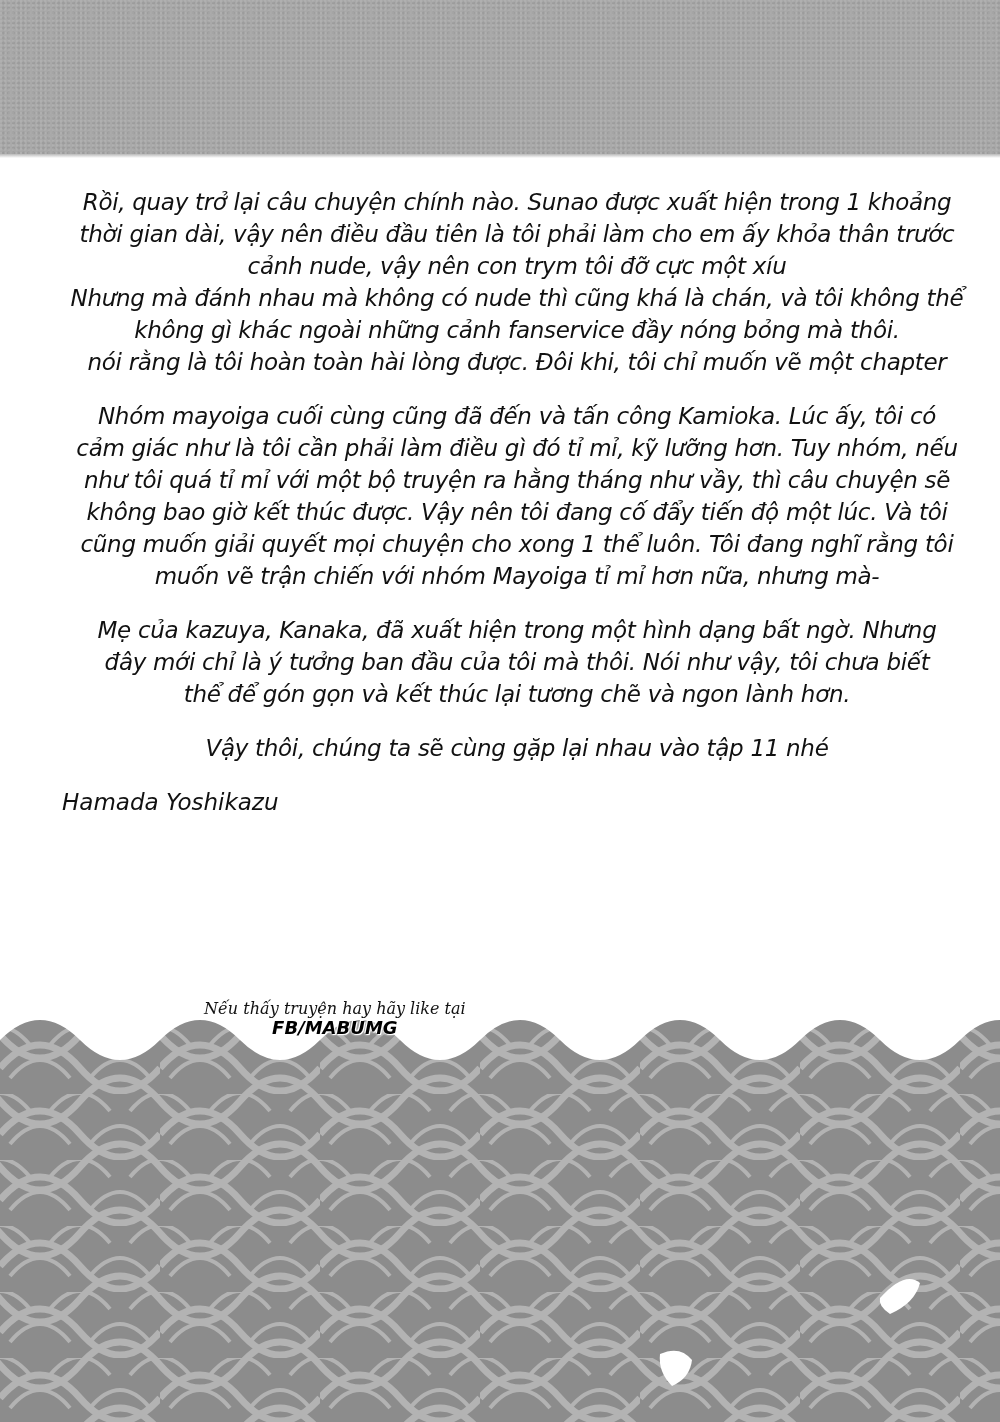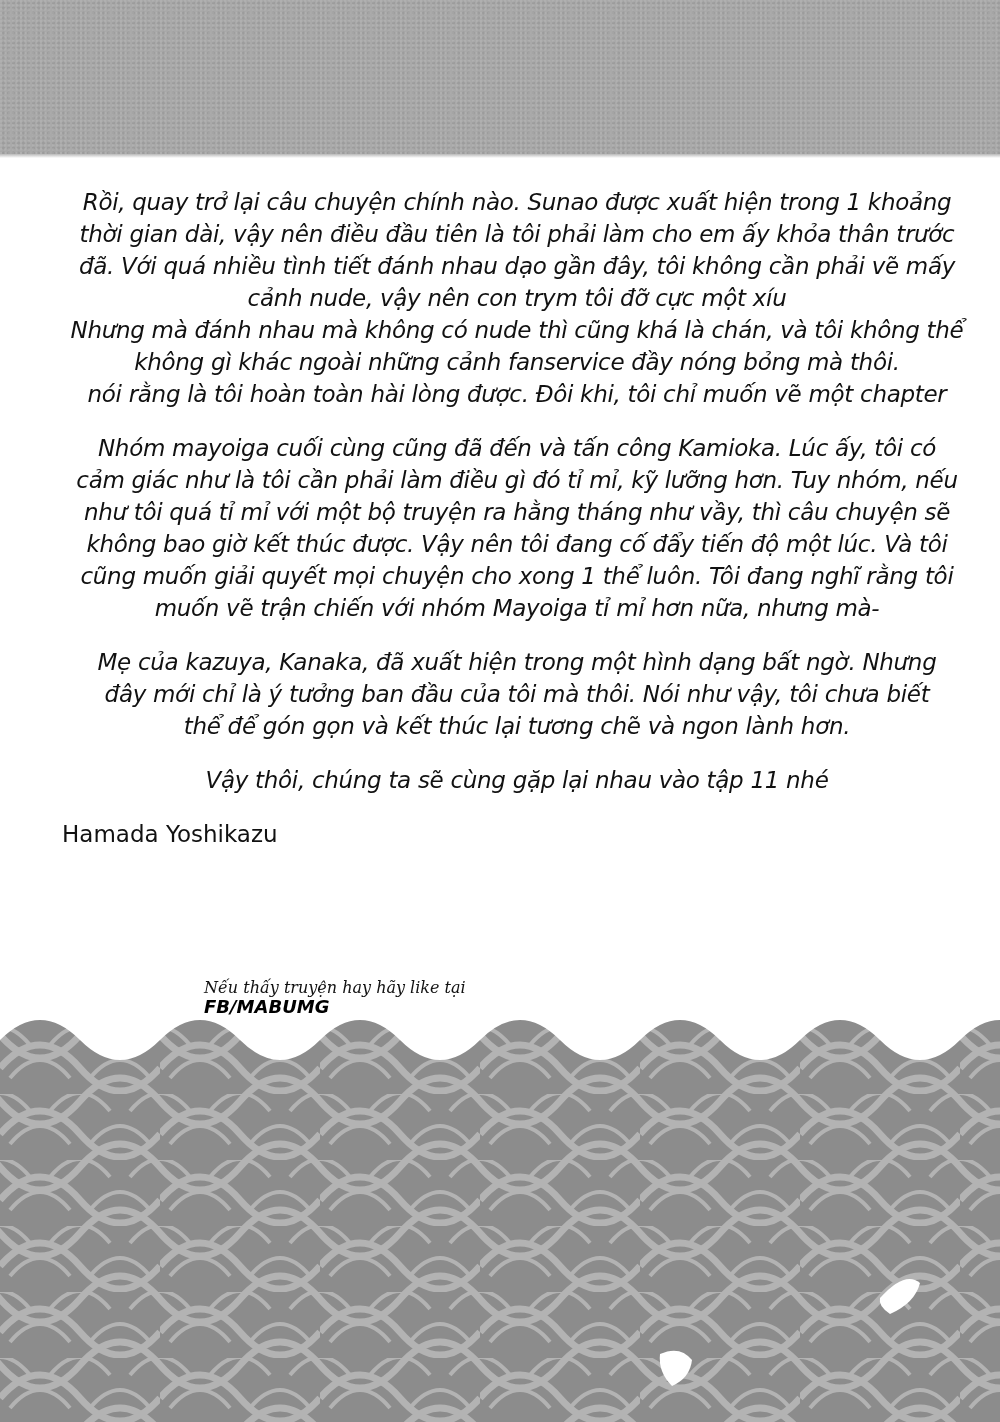--- a/index.html
+++ b/index.html
@@ -39,30 +39,31 @@
       line-height: 32px;
       color: #111111;
       white-space: nowrap;
       font-style: italic;
       letter-spacing: -0.3px;
     }
     .signature {
       font-size: 23px;
       line-height: 32px;
       color: #111111;
+      font-style: italic;
       margin-top: 0;
     }
     .pattern {
       position: absolute;
       left: 0; top: 1010px;
       width: 1000px; height: 412px;
     }
     .credit {
       position: absolute;
-      left: 204px; top: 978px;
+      left: 204px; top: 999px; text-align: center;
     }
     .credit-line1 {
       font-family: "DejaVu Serif", serif;
       font-style: italic;
       font-size: 16px;
       color: #111;
       text-shadow: 0 0 3px #fff, 0 0 3px #fff, 0 0 2px #fff;
       white-space: nowrap;
     }
     .credit-line2 {
@@ -78,21 +79,20 @@
   </style>
 </head>
 <body>
 
 <div class="top-band"></div>
 
 <div class="text-area">
   <div class="para">
     <div class="line">Rồi, quay trở lại câu chuyện chính nào. Sunao được xuất hiện trong 1 khoảng</div>
     <div class="line">thời gian dài, vậy nên điều đầu tiên là tôi phải làm cho em ấy khỏa thân trước</div>
-    <div class="line">đã. Với quá nhiều tình tiết đánh nhau dạo gần đây, tôi không cần phải vẽ mấy</div>
     <div class="line">cảnh nude, vậy nên con trym tôi đỡ cực một xíu</div>
     <div class="line">Nhưng mà đánh nhau mà không có nude thì cũng khá là chán, và tôi không thể</div>
     <div class="line">không gì khác ngoài những cảnh fanservice đầy nóng bỏng mà thôi.</div>
     <div class="line">nói rằng là tôi hoàn toàn hài lòng được. Đôi khi, tôi chỉ muốn vẽ một chapter</div>
   </div>
   <div class="para">
     <div class="line">Nhóm mayoiga cuối cùng cũng đã đến và tấn công Kamioka. Lúc ấy, tôi có</div>
     <div class="line">cảm giác như là tôi cần phải làm điều gì đó tỉ mỉ, kỹ lưỡng hơn. Tuy nhóm, nếu</div>
     <div class="line">như tôi quá tỉ mỉ với một bộ truyện ra hằng tháng như vầy, thì câu chuyện sẽ</div>
     <div class="line">không bao giờ kết thúc được. Vậy nên tôi đang cố đẩy tiến độ một lúc. Và tôi</div>

